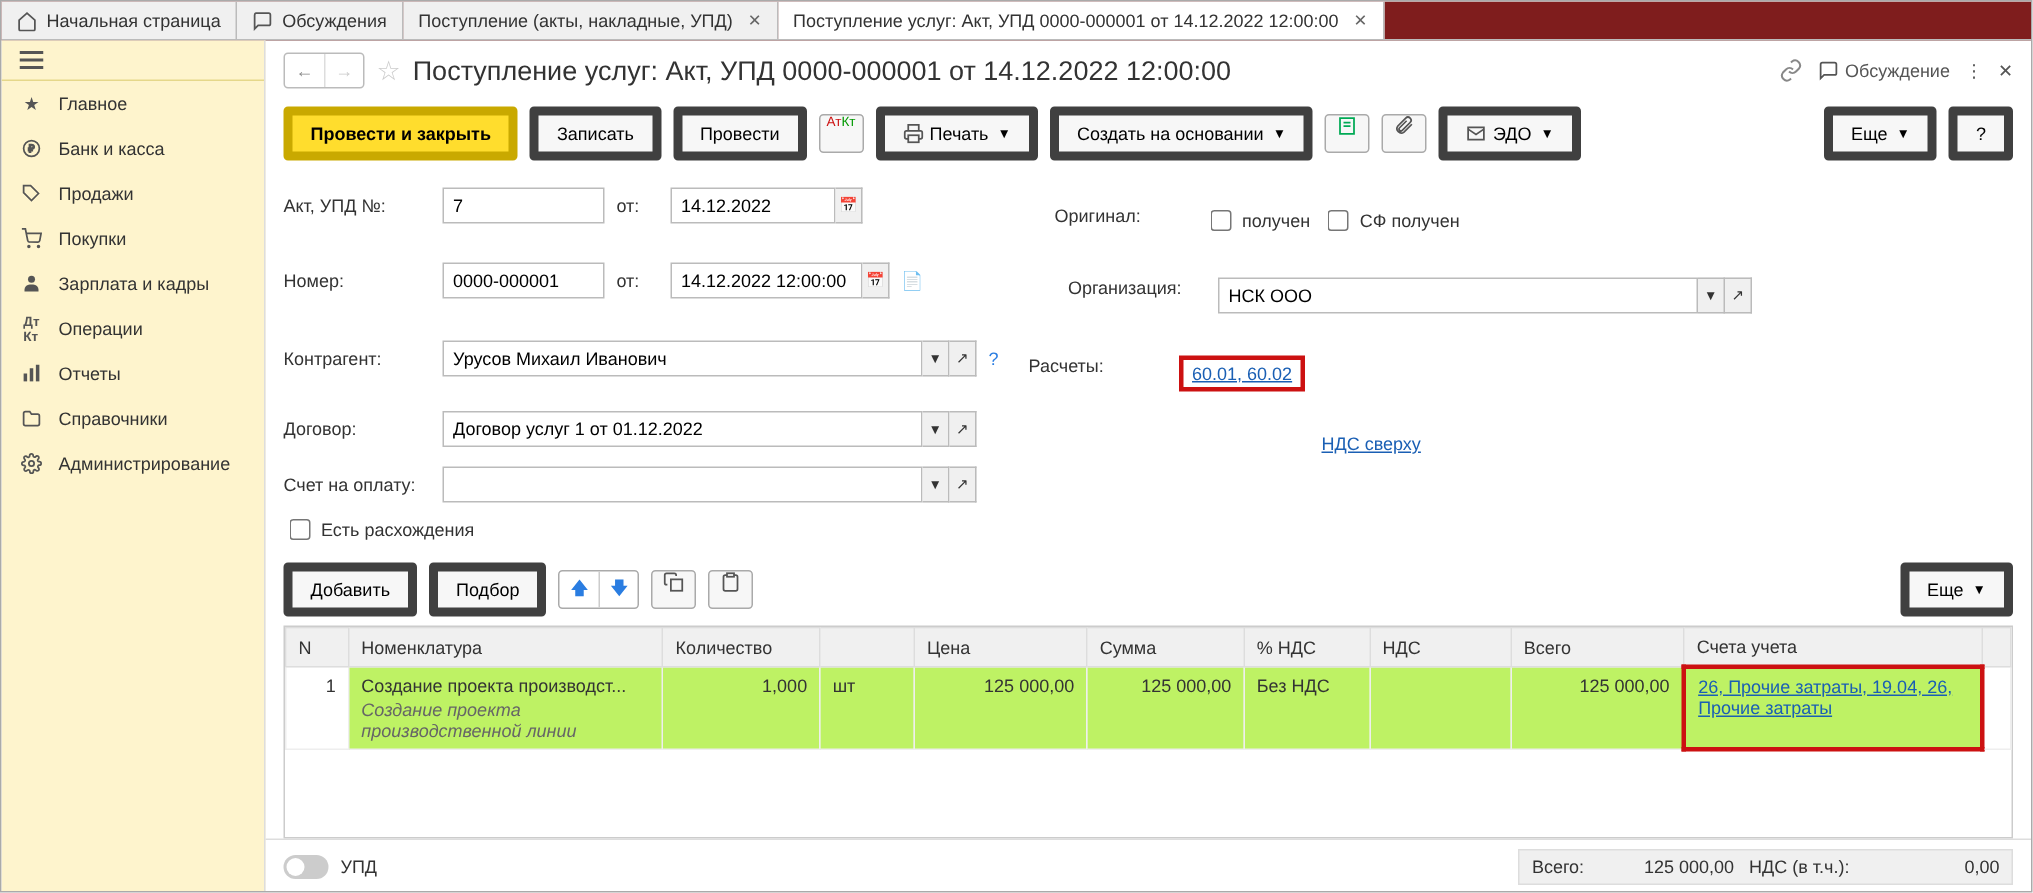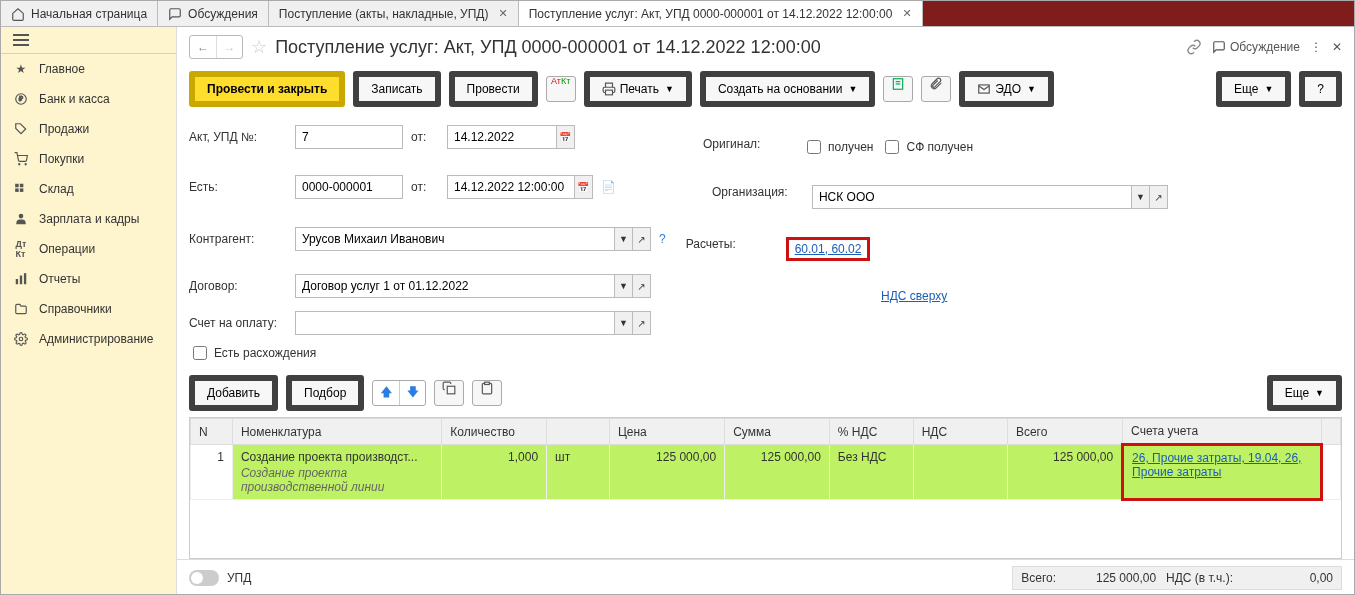--- a/index.html
+++ b/index.html
@@ -143,31 +143,20 @@
       </div>
     <div class="side-item">
         <span class="icon">
           <svg width="14" height="14" viewBox="0 0 24 24" fill="none" stroke="#555" stroke-width="2">
             <circle cx="9" cy="21" r="1"></circle>
             <circle cx="20" cy="21" r="1"></circle>
             <path d="M1 1h4l2.7 13.4a2 2 0 0 0 2 1.6h9.7a2 2 0 0 0 2-1.6L23 6H6"></path>
           </svg>
         </span>
         <span>Покупки</span>
-      </div>
-    <div class="side-item">
-        <span class="icon">
-          <svg width="14" height="14" viewBox="0 0 24 24" fill="#555">
-            <rect x="2" y="3" width="6" height="6"></rect>
-            <rect x="10" y="3" width="6" height="6"></rect>
-            <rect x="2" y="11" width="6" height="6"></rect>
-            <rect x="10" y="11" width="6" height="6"></rect>
-          </svg>
-        </span>
-        <span>Склад</span>
       </div>
     <div class="side-item">
         <span class="icon">
           <svg width="14" height="14" viewBox="0 0 24 24" fill="#555">
             <circle cx="12" cy="7" r="4"></circle>
             <path d="M4 21v-2a6 6 0 0 1 6-6h4a6 6 0 0 1 6 6v2"></path>
           </svg>
         </span>
         <span>Зарплата и кадры</span>
       </div>
@@ -296,21 +285,21 @@
               <span>получен</span>
             </label>
           <label class="checkbox">
               <input type="checkbox" style="">
               <span>СФ получен</span>
             </label>
         </div>
       </div>
 
       <div class="form-row">
-        <span class="label">Есть:</span>
+        <span class="label">Номер:</span>
         <input class="input" style="width: 108px;" value="0000-000001">
         <span class="label2">от:</span>
         <div class="input-grp">
           <input class="input" style="width: 128px;" value="14.12.2022 12:00:00">
           <span class="btn-ext">📅</span>
         </div>
         <span style="cursor:pointer;">📄</span>
         <div class="right-col" style="margin-left:88px;">
           <span class="right-label">Организация:</span>
           <div class="input-grp">

